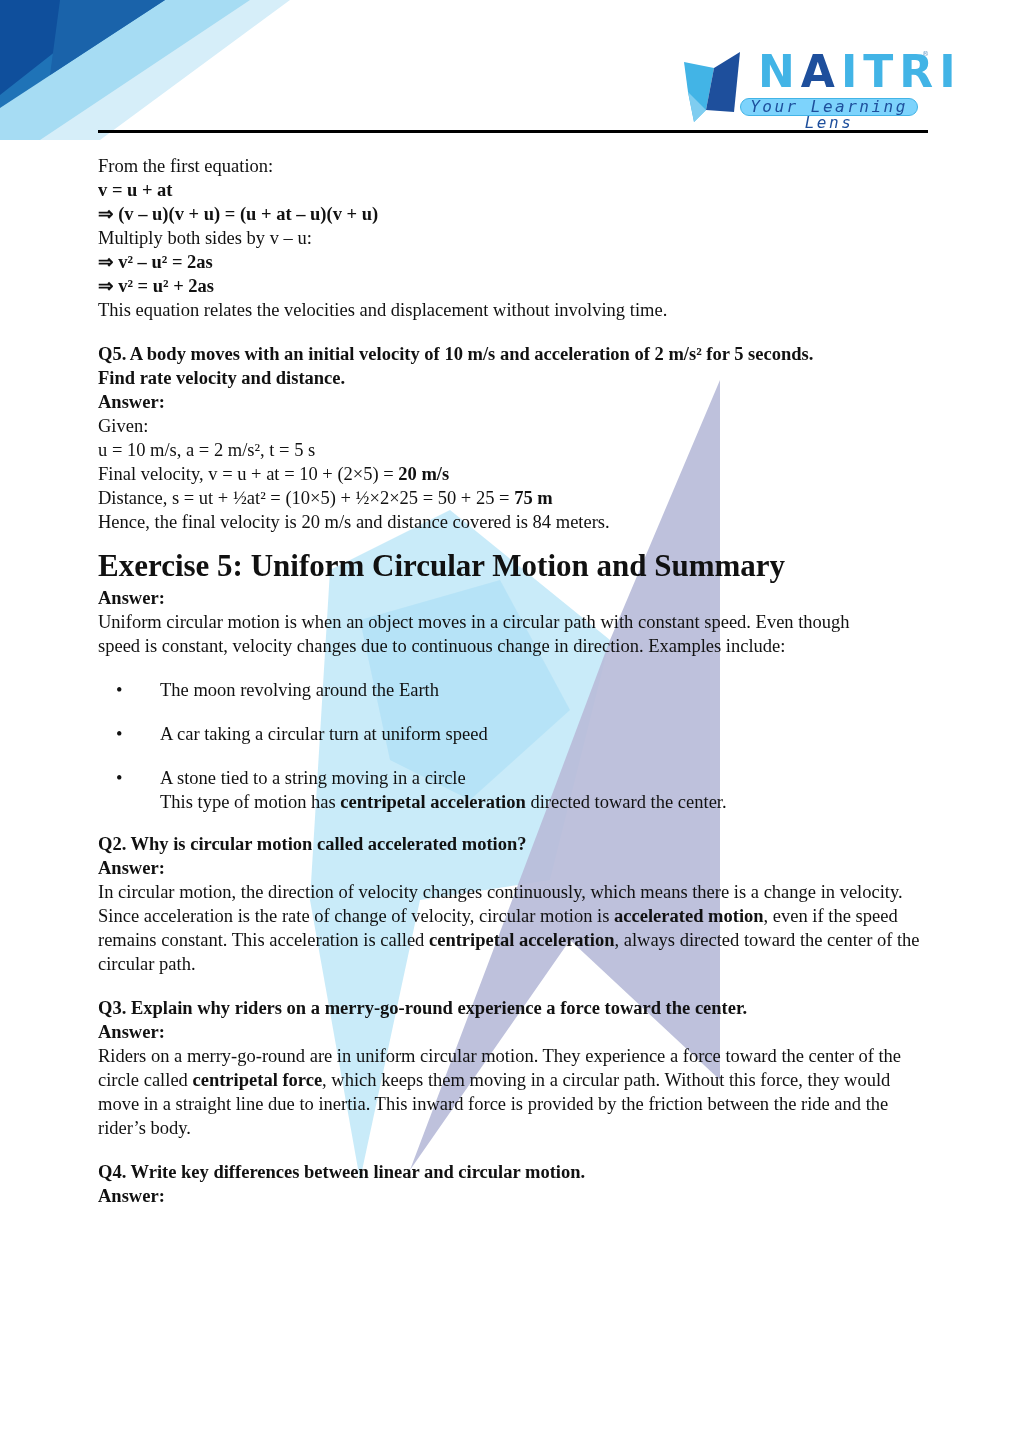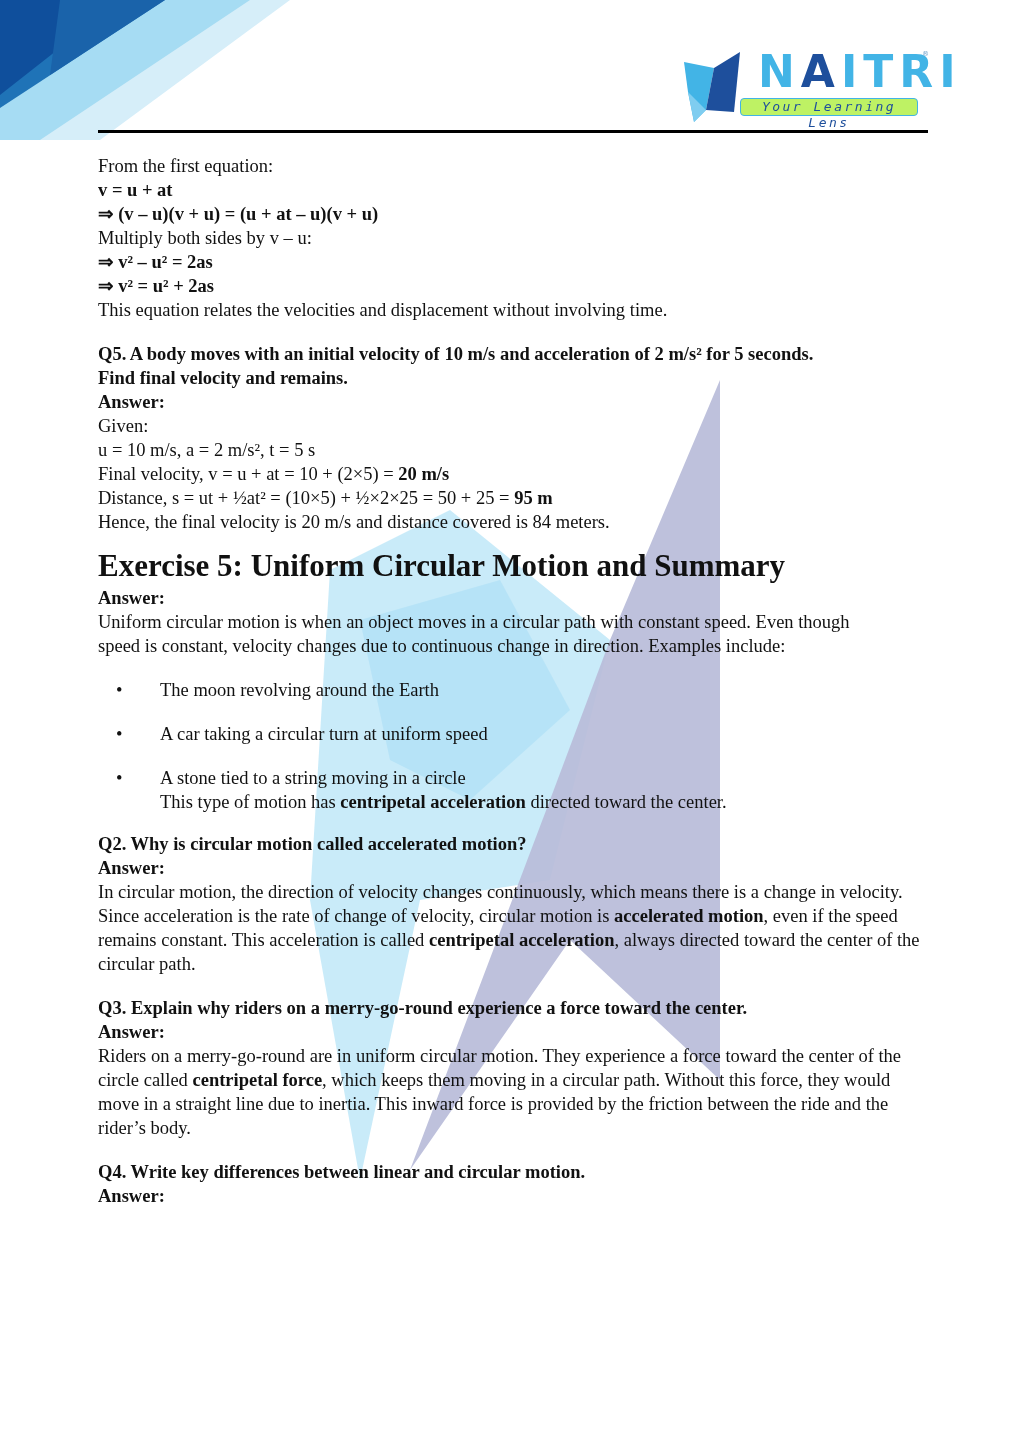--- a/index.html
+++ b/index.html
@@ -17,24 +17,24 @@
     position: absolute; left: 74px; top: 0; height: 48px;
     font-family: "DejaVu Sans", sans-serif; font-weight: bold; font-size: 44px;
     letter-spacing: 6px; line-height: 48px;
   }
   .logo-word .n1 { color: #42b4e6; }
   .logo-word .a { color: #1e4f9c; }
   .logo-word .rest { color: #42b4e6; }
   .logo-reg { position: absolute; left: 238px; top: 2px; font-size: 7px; color: #6a9ec9; font-family: "DejaVu Sans", sans-serif; }
   .logo-tag {
     position: absolute; left: 56px; top: 50px; width: 176px; height: 16px;
-    border: 1px solid #42b4e6; border-radius: 4px;
-    font-family: "DejaVu Sans Mono", monospace; font-style: italic; font-size: 13px;
+    border: 1px solid #42b4e6; border-radius: 9px;
+    font-family: "DejaVu Sans Mono", monospace; font-style: italic; font-size: 16px;
     letter-spacing: 2.5px; color: #1e4f9c; line-height: 16px; text-align: center;
-    background: #bef264;
+    background: #7dd3fc;
   }
   .header-rule { position: absolute; left: 98px; top: 130px; width: 830px; height: 3px; background: #000; }
 
   .content {
     position: absolute; left: 98px; top: 154px; width: 830px;
     font-size: 18.5px; line-height: 24px; z-index: 2;
   }
   .line { white-space: nowrap; font-family: Liberation Serif, serif; }
   .b { font-weight: bold; }
   .para { white-space: normal; }
@@ -87,26 +87,26 @@
     <div class="line">Multiply both sides by v – u:</div>
     <div class="line b">⇒ v² – u² = 2as</div>
     <div class="line b">⇒ v² = u² + 2as</div>
     <div class="line">This equation relates the velocities and displacement without involving time.</div>
   </div>
 
   <div class="gap"></div>
 
   <div>
     <div class="line b">Q5. A body moves with an initial velocity of 10 m/s and acceleration of 2 m/s² for 5 seconds.</div>
-    <div class="line b">Find final velocity and remains.</div>
+    <div class="line b">Find rate velocity and distance.</div>
     <div class="line b">Answer:</div>
     <div class="line">Given:</div>
     <div class="line">u = 10 m/s, a = 2 m/s², t = 5 s</div>
     <div class="line"><span>Final velocity, v = u + at = 10 + (2×5) = </span><span class="b">20 m/s</span></div>
-    <div class="line"><span>Distance, s = ut + ½at² = (10×5) + ½×2×25 = 50 + 25 = </span><span class="b">95 m</span></div>
+    <div class="line"><span>Distance, s = ut + ½at² = (10×5) + ½×2×25 = 50 + 25 = </span><span class="b">75 m</span></div>
     <div class="line">Hence, the final velocity is 20 m/s and distance covered is 84 meters.</div>
   </div>
 
   <div class="h2">Exercise 5: Uniform Circular Motion and Summary</div>
 
   <div>
     <div class="line b">Answer:</div>
     <div class="para" style="width:770px;">Uniform circular motion is when an object moves in a circular path with constant speed. Even though speed is constant, velocity changes due to continuous change in direction. Examples include:</div>
     <ul class="bullets">
       <li><span class="bullet-dot">•</span><span>The moon revolving around the Earth</span></li>

